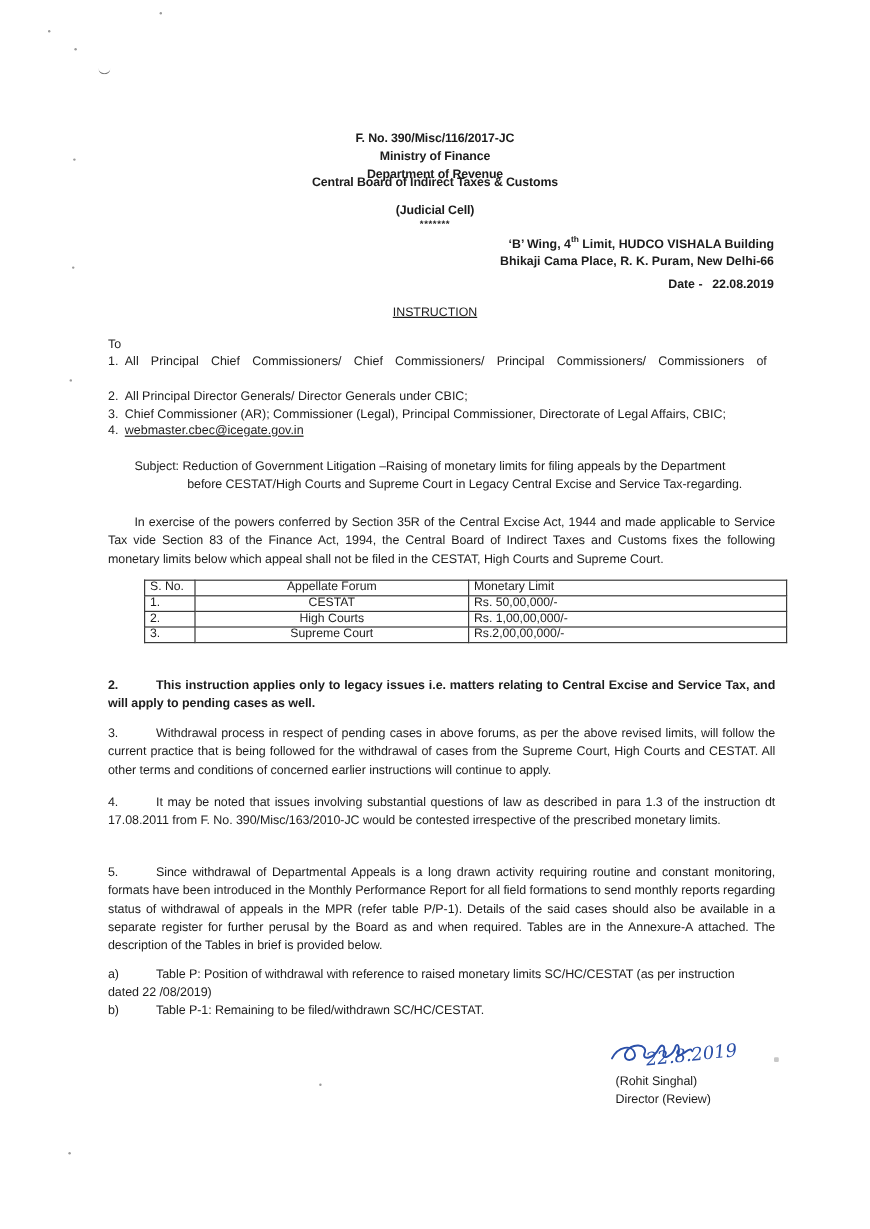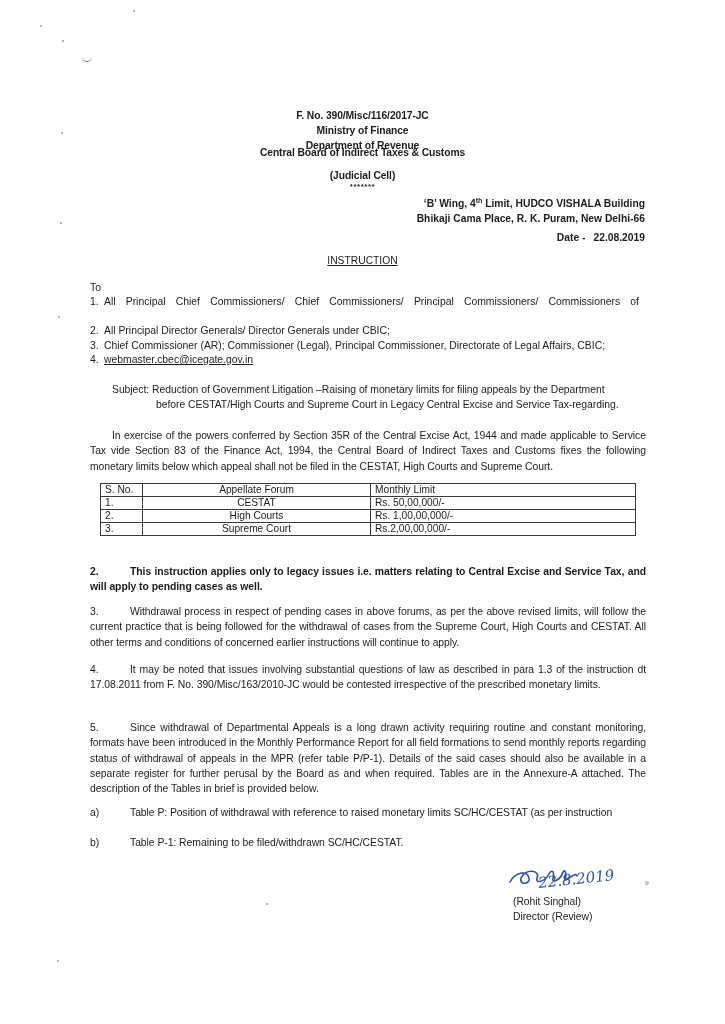--- a/index.html
+++ b/index.html
@@ -13,21 +13,21 @@
   .hdr-line { position: absolute; left: 0; width: 725px; text-align: center; font-size: 10.3px; font-weight: bold; letter-spacing: -0.1px; }
   .addr { position: absolute; right: 80px; text-align: right; font-size: 10.3px; font-weight: bold; }
   .txt { font-size: 10.4px; line-height: 15.3px; letter-spacing: -0.05px; }
   .just { text-align: justify; text-align-last: left; }
   .num { display: inline-block; width: 18px; }
   .list-item { position: absolute; left: 90px; width: 560px; font-size: 10.4px; line-height: 14.5px; }
   .list-item .n { position: absolute; left: 0; top: 0; }
   .list-item .t { position: absolute; left: 14px; width: 535px; }
   .justwide { text-align: justify; text-align-last: justify; display: block; }
   .link { text-decoration: underline; color: #1c1c1c; }
-  table.limits { position: absolute; left: 100px; top: 483px; width: 536px; border-collapse: collapse; font-size: 10.2px; }
+  table.limits { position: absolute; left: 120px; top: 483px; width: 536px; border-collapse: collapse; font-size: 10.2px; }
   table.limits td { border: 1px solid #3a3a3a; padding: 0 4px; height: 12px; line-height: 12px; }
   table.limits td.sno { width: 33px; }
   table.limits td.forum { width: 219px; text-align: center; }
   table.limits td.limit { }
   .sig-scribble { position: absolute; left: 505px; top: 862px; width: 130px; height: 40px; }
   .speck { position: absolute; width: 2px; height: 2px; background: #9a9a9a; border-radius: 1px; }
 </style>
 </head>
 <body>
 
@@ -86,21 +86,21 @@
     <div style="padding-left:44px">before CESTAT/High Courts and Supreme Court in Legacy Central Excise and Service Tax-regarding.</div>
   </div>
 
   <div class="abs txt just" style="left:90px;top:428px;width:556px;text-indent:22px;">In exercise of the powers conferred by Section 35R of the Central Excise Act, 1944 and made applicable to Service Tax vide Section 83 of the Finance Act, 1994, the Central Board of Indirect Taxes and Customs fixes the following monetary limits below which appeal shall not be filed in the CESTAT, High Courts and Supreme Court.</div>
 
   <table class="limits">
     <tbody>
         <tr>
       <td class="sno">S. No.</td>
       <td class="forum">Appellate Forum</td>
-      <td class="limit">Monthly Limit</td>
+      <td class="limit">Monetary Limit</td>
     </tr>
     <tr>
       <td class="sno">1.</td>
       <td class="forum">CESTAT</td>
       <td class="limit">Rs. 50,00,000/-</td>
     </tr>
     <tr>
       <td class="sno">2.</td>
       <td class="forum">High Courts</td>
       <td class="limit">Rs. 1,00,00,000/-</td>
@@ -121,20 +121,21 @@
   </div>
   <div class="abs txt just" style="left:90px;top:662px;width:556px;">
     <span class="num" style="width:40px">4.</span><span>It may be noted that issues involving substantial questions of law as described in para 1.3 of the instruction dt 17.08.2011 from F. No. 390/Misc/163/2010-JC would be contested irrespective of the prescribed monetary limits.</span>
   </div>
   <div class="abs txt just" style="left:90px;top:720px;width:556px;">
     <span class="num" style="width:40px">5.</span><span>Since withdrawal of Departmental Appeals is a long drawn activity requiring routine and constant monitoring, formats have been introduced in the Monthly Performance Report for all field formations to send monthly reports regarding status of withdrawal of appeals in the MPR (refer table P/P-1).   Details of the said cases should also be available in a separate register for further perusal by the Board as and when required.  Tables are in the Annexure-A attached.  The description of the Tables in brief is provided below.</span>
   </div>
 
   <div class="abs txt" style="left:90px;top:805px;width:560px;">
     <div><span class="num" style="width:40px">a)</span><span>Table P: Position of withdrawal with reference to raised monetary limits SC/HC/CESTAT (as per instruction</span></div>
+    <div>dated   22 /08/2019)</div>
   </div>
   <div class="abs txt" style="left:90px;top:835px;width:560px;">
     <span class="num" style="width:40px">b)</span><span>Table P-1: Remaining to be filed/withdrawn SC/HC/CESTAT.</span>
   </div>
 
   <svg class="sig-scribble" viewBox="0 0 130 40">
     <path d="M5 20 C 10 10, 22 8, 24 16 C 26 22, 14 24, 16 16 C 20 6, 36 8, 32 16 C 30 22, 40 20, 44 12 C 46 8, 50 8, 48 16 C 46 22, 56 18, 58 10 C 60 6, 62 12, 60 18 C 66 16, 70 10, 72 14" fill="none" stroke="#2a4fa8" stroke-width="1.6" stroke-linecap="round"></path>
   </svg>
   <div class="abs" style="left:538px;top:870px;font-family:'DejaVu Serif', serif;font-size:15px;color:#2a4fa8;font-style:italic;transform:rotate(-6deg);">22.8.2019</div>
   <div class="abs txt" style="left:513px;top:894px;">(Rohit  Singhal)</div>

